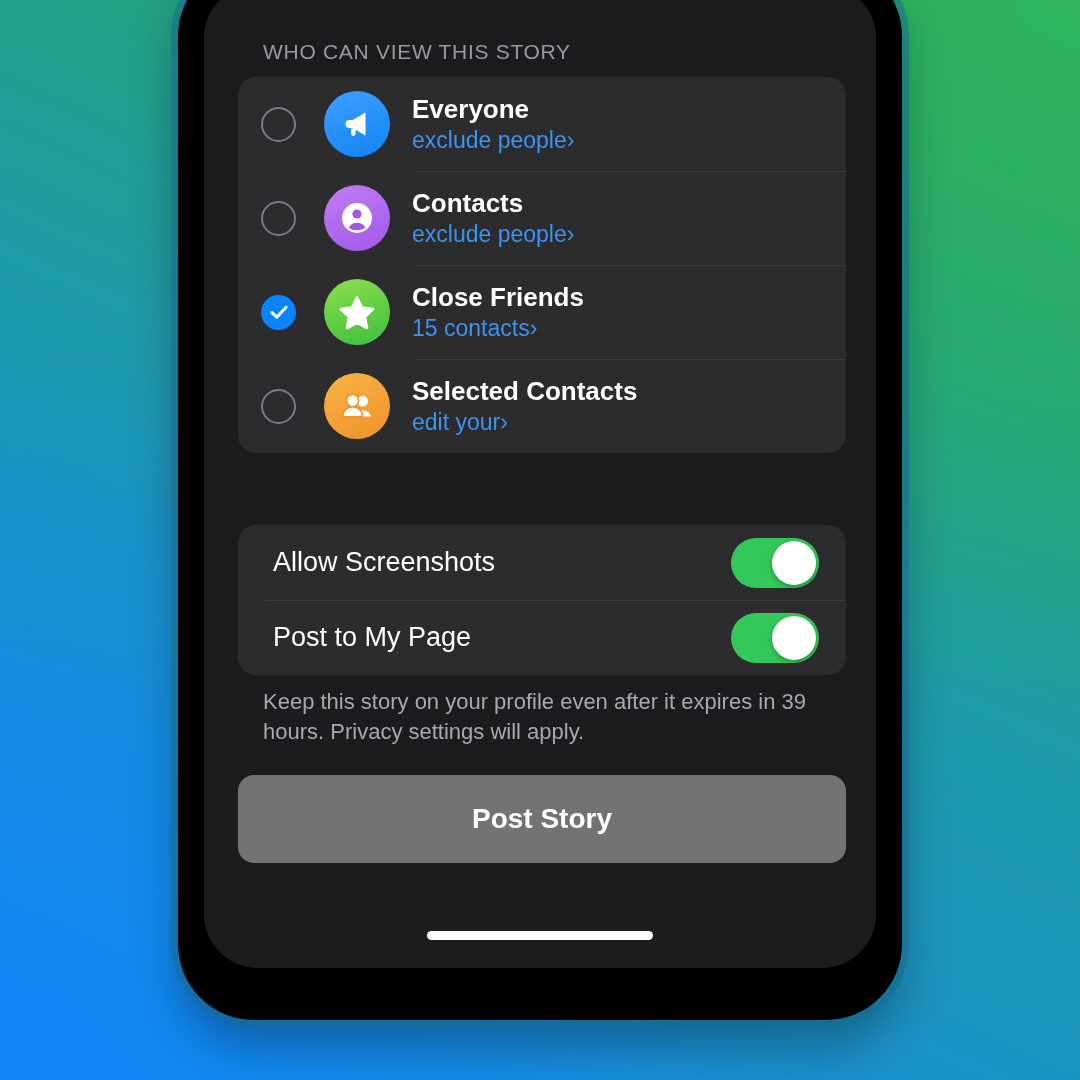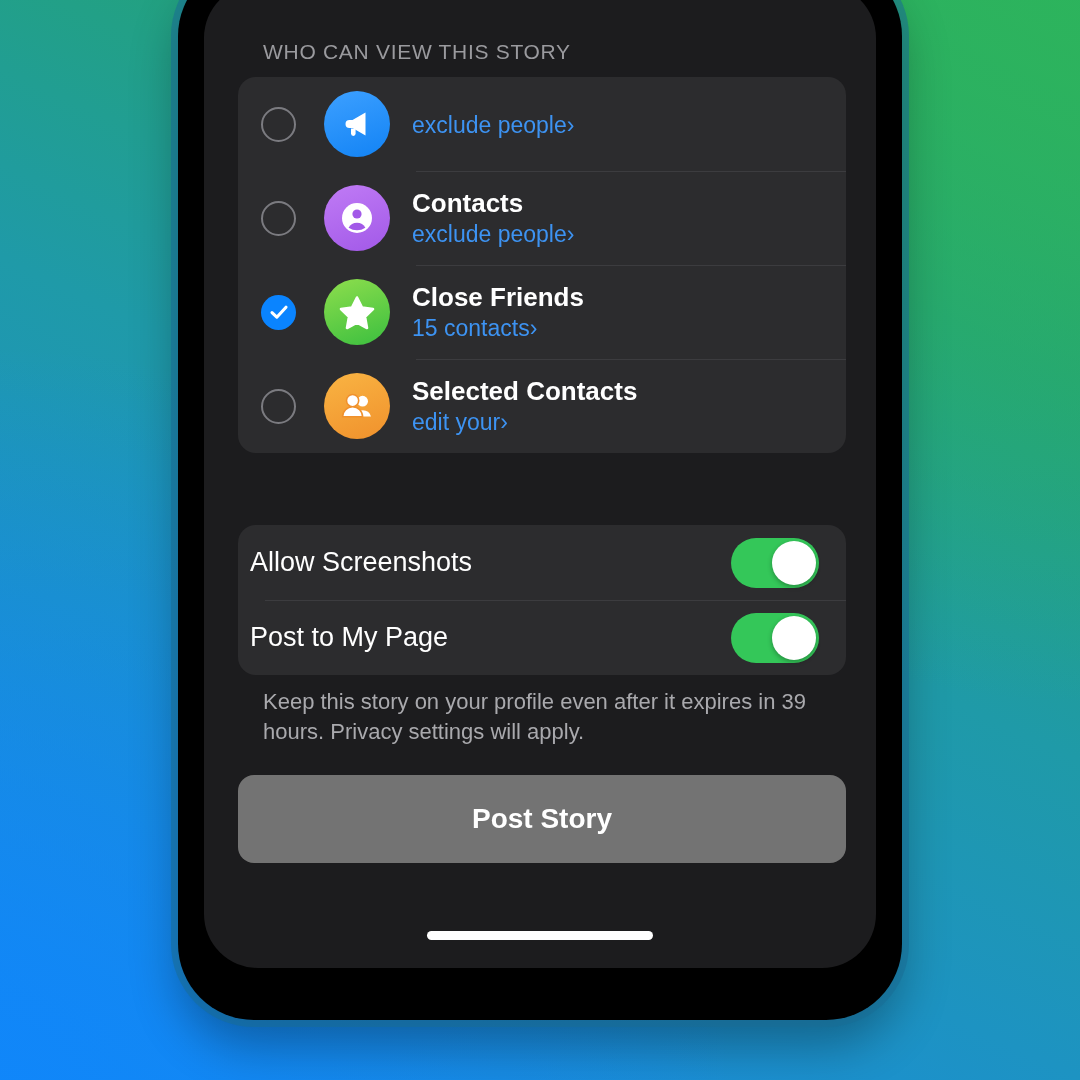--- a/index.html
+++ b/index.html
@@ -171,21 +171,21 @@
   #audience-footnote .lnk { color: #3d93f2; }
 
   
   #toggles-card { top: 541px; }
   .tgl-row {
     position: relative;
     display: flex;
     align-items: center;
     justify-content: space-between;
     height: 75px;
-    padding: 0 27px 0 12px;
+    padding: 0 27px 0 35px;
     box-sizing: border-box;
   }
   .tgl-row + .tgl-row .tgl-divider {
     position: absolute;
     left: 27px;
     right: 0;
     top: 0;
     height: 1px;
     background: #3c3c3f;
   }
@@ -259,20 +259,21 @@
 
           <div class="aud-row">
             <div class="radio"></div>
             <div class="avatar av-everyone">
               <svg width="38" height="38" viewBox="0 0 38 38" aria-hidden="true">
                 <path d="M27.5 7.5 L14.5 15 L11.5 15 A4 4 0 0 0 7.5 19 A4 4 0 0 0 11.5 23 L14.5 23 L27.5 30.5 Z" fill="#ffffff"></path>
                 <path d="M13 23.6 L17.6 23.6 L17.6 28.6 A2.3 2.3 0 0 1 13 28.6 Z" fill="#ffffff"></path>
               </svg>
             </div>
             <div class="aud-text">
+              <div class="aud-title">Everyone</div>
               <div class="aud-sub">
                 <span>exclude people</span>
                 <span class="chev">›</span>
               </div>
             </div>
           </div>
 
           <div class="aud-row">
             <div class="row-inner-divider"></div>
             <div class="radio"></div>

